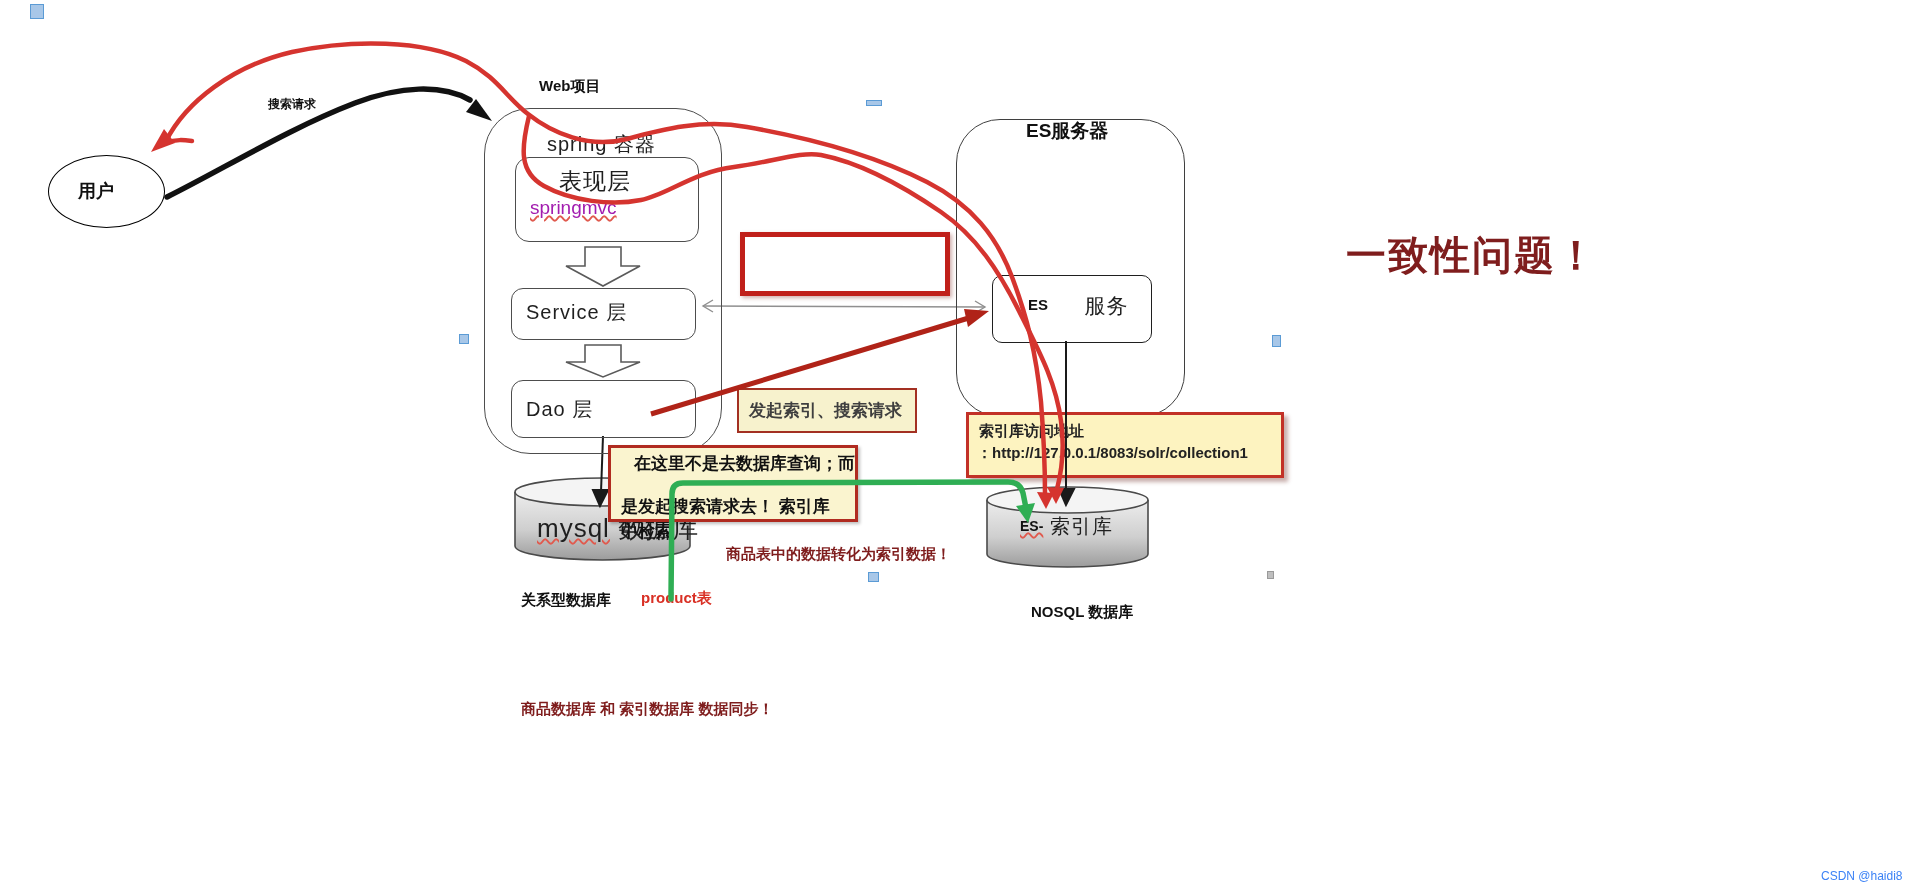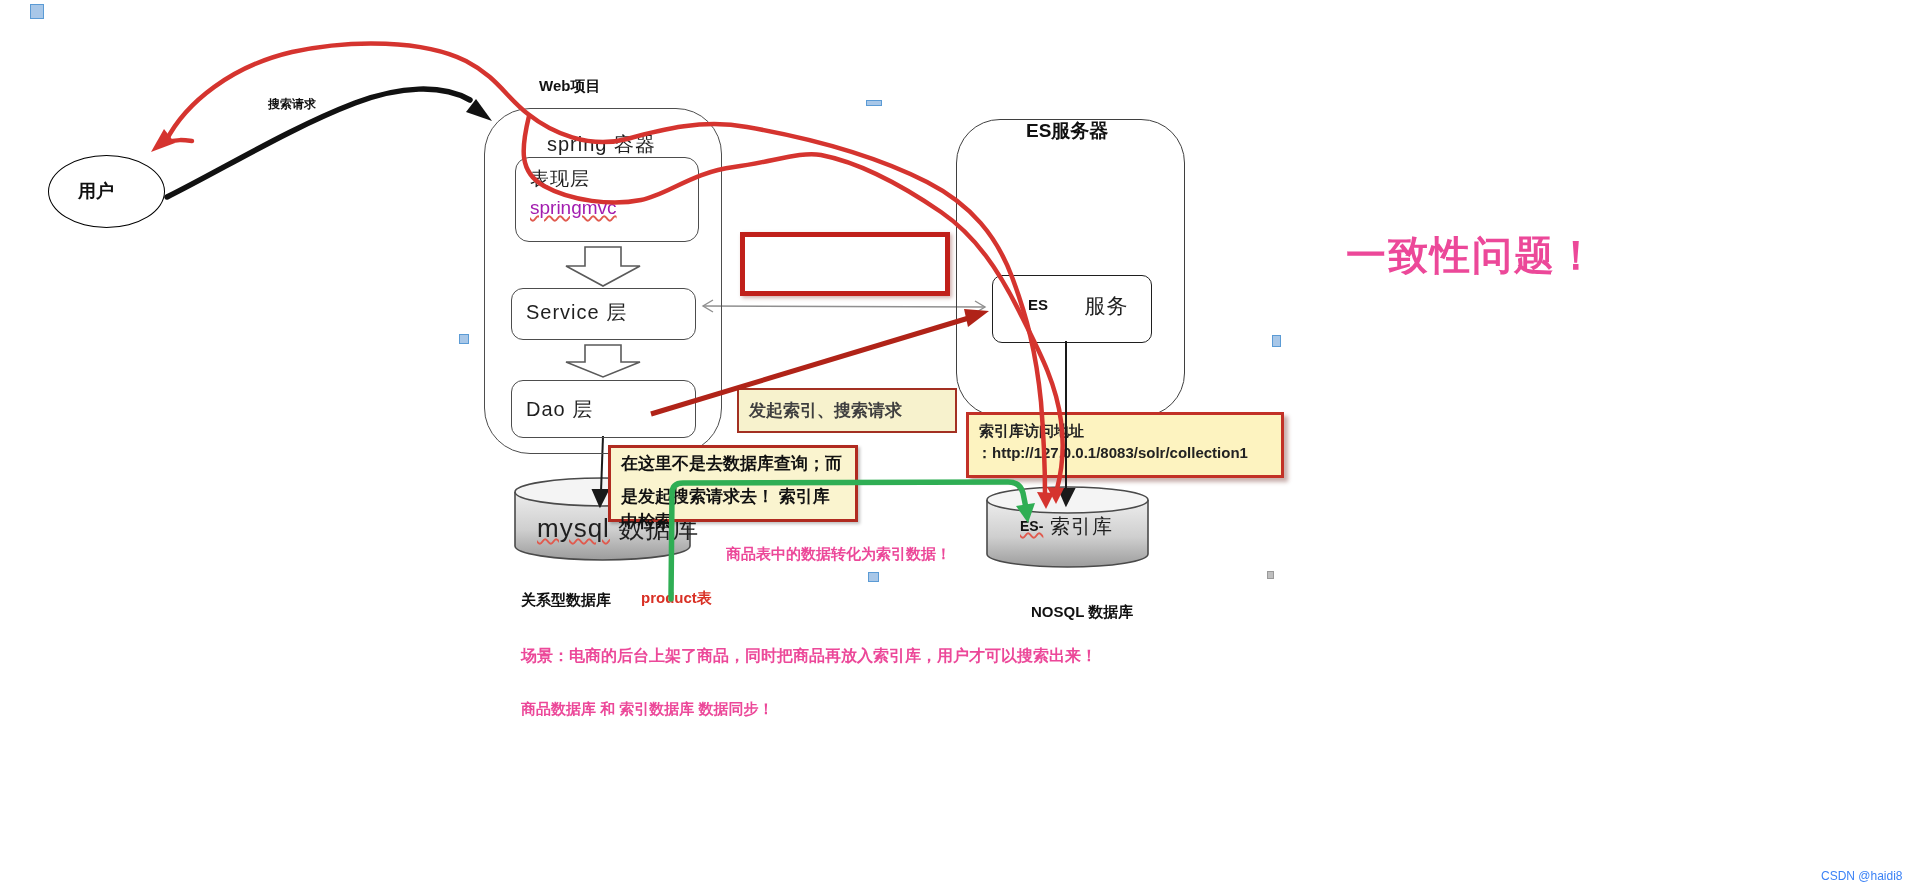--- a/index.html
+++ b/index.html
@@ -3,21 +3,21 @@
 <meta charset="utf-8">
 <style>
   html,body{margin:0;padding:0;background:#fff;}
   .canvas{position:relative;width:1914px;height:891px;background:#ffffff;overflow:hidden;
           font-family:"Liberation Sans","DejaVu Sans",sans-serif;color:#111;}
   svg.layer{position:absolute;left:0;top:0;width:1914px;height:891px;}
   .abs{position:absolute;}
   .shape{position:absolute;border:1.6px solid #4d4d4d;background:transparent;}
   .lbl{position:absolute;white-space:nowrap;}
   .b{font-weight:bold;}
-  .green{color:#ec4899;}
+  .green{color:#7f1d1d;}
   .hand{color:#1f1f1f;letter-spacing:1px;}
   .wavy{text-decoration:underline;text-decoration-style:wavy;text-decoration-color:#e05a4e;text-decoration-thickness:1.5px;}
   .note{position:absolute;background:#faf4cf;border:3px solid #b02b20;box-sizing:border-box;}
   .bluemark{position:absolute;background:#a8c7e8;border:1px solid #5b9bd5;}
 </style>
 </head>
 <body>
 
 <div class="canvas">
 
@@ -63,21 +63,21 @@
   <div class="shape" style="left:956px;top:119px;width:227px;height:296px;border-radius:44px;border-color:#3f3f3f;"></div>
   <div class="shape" style="left:992px;top:275px;width:158px;height:66px;border-radius:10px;border-color:#1f1f1f;"></div>
   <div class="shape" style="left:48px;top:155px;width:115px;height:71px;border-radius:50%;border-color:#000;"></div>
   <div class="abs" style="left:740px;top:232px;width:200px;height:54px;border:5px solid #c0201a;box-shadow:2px 2px 4px rgba(120,30,20,.35);"></div>
 
   <div class="lbl b" style="left:268px;top:96px;font-size:12px;">搜索请求</div>
   <div class="lbl b" style="left:78px;top:179px;font-size:18px;">用户</div>
   <div class="lbl b" style="left:539px;top:77px;font-size:15px;">Web项目</div>
   <div class="lbl b" style="left:1026px;top:90px;font-size:19px;margin-top:28px;">ES服务器</div>
   <div class="lbl hand" style="left:547px;top:131px;font-size:20px;">spring 容器</div>
-  <div class="lbl hand" style="left:530px;top:166px;font-size:19px;">表现层</div>
+  <div class="lbl hand" style="left:559px;top:166px;font-size:23px;">表现层</div>
   <div class="lbl wavy" style="left:530px;top:197px;font-size:19px;color:#a21caf;">springmvc</div>
   <div class="lbl hand" style="left:526px;top:299px;font-size:20px;">Service 层</div>
   <div class="lbl hand" style="left:526px;top:396px;font-size:20px;">Dao 层</div>
 
   <div class="lbl" style="left:1028px;top:292px;">
     <span class="b" style="font-size:15px;vertical-align:3px;">ES</span>
     <span class="hand" style="font-size:21px;margin-left:32px;">服务</span>
   </div>
 
   <div class="lbl" style="left:537px;top:511px;font-size:26px;">
@@ -86,30 +86,29 @@
 
   <div class="lbl" style="left:1020px;top:513px;">
     <span class="b wavy" style="font-size:14px;vertical-align:2px;">ES-</span><span class="hand" style="font-size:20px;"> 索引库</span>
   </div>
 
   <div class="lbl b" style="left:521px;top:591px;font-size:15px;">关系型数据库</div>
   <div class="lbl b" style="left:641px;top:589px;font-size:15px;color:#d93025;">product表</div>
   <div class="lbl b" style="left:1031px;top:603px;font-size:15px;">NOSQL 数据库</div>
 
   <div class="lbl b green" style="left:726px;top:545px;font-size:15px;">商品表中的数据转化为索引数据！</div>
-  <div class="lbl b green" style="left:521px;top:646px;font-size:16px;">场景：电商的后台上架了商品，同时把商品再放入索引库，用户才可以搜索出来！</div>
   <div class="lbl b green" style="left:521px;top:700px;font-size:15px;">商品数据库 和 索引数据库 数据同步！</div>
   <div class="lbl b green" style="left:1346px;top:228px;font-size:40px;letter-spacing:2px;">一致性问题！</div>
 
-  <div class="note" style="left:737px;top:388px;width:220px;height:45px;border-width:2.5px;border-color:#a33022;background:#f7f2cd;">
+  <div class="note" style="left:737px;top:388px;width:180px;height:45px;border-width:2.5px;border-color:#a33022;background:#f7f2cd;">
     <div class="b" style="margin:9px 0 0 10px;font-size:17px;color:#3f3f3f;white-space:nowrap;">发起索引、搜索请求</div>
   </div>
 
   <div class="note" style="left:608px;top:445px;width:250px;height:77px;box-shadow:2px 2px 3px rgba(0,0,0,.25);">
-    <div class="b" style="margin:3px 0 8px 10px;font-size:17px;line-height:25px;white-space:nowrap;">在这里不是去数据库查询；而</div>
+    <div class="b" style="margin:3px 0 18px 10px;font-size:17px;line-height:25px;white-space:nowrap;text-align:right;">在这里不是去数据库查询；而</div>
     <div class="b" style="margin:0 0 0 10px;font-size:17px;line-height:25px;white-space:nowrap;">是发起搜索请求去！ 索引库</div>
     <div class="b" style="margin:0 0 0 10px;font-size:17px;line-height:25px;white-space:nowrap;">中检索</div>
   </div>
 
   <div class="note" style="left:966px;top:412px;width:318px;height:66px;border-color:#c23127;background:#fdf3c0;box-shadow:4px 4px 4px rgba(100,30,20,.35);">
     <div class="b" style="margin:7px 0 0 10px;font-size:15px;color:#222;white-space:nowrap;">索引库访问地址</div>
     <div class="b" style="margin:3px 0 0 8px;font-size:15px;color:#222;white-space:nowrap;">：http://127.0.0.1/8083/solr/collection1</div>
   </div>
 
   <div class="bluemark" style="left:30px;top:4px;width:12px;height:13px;"></div>

